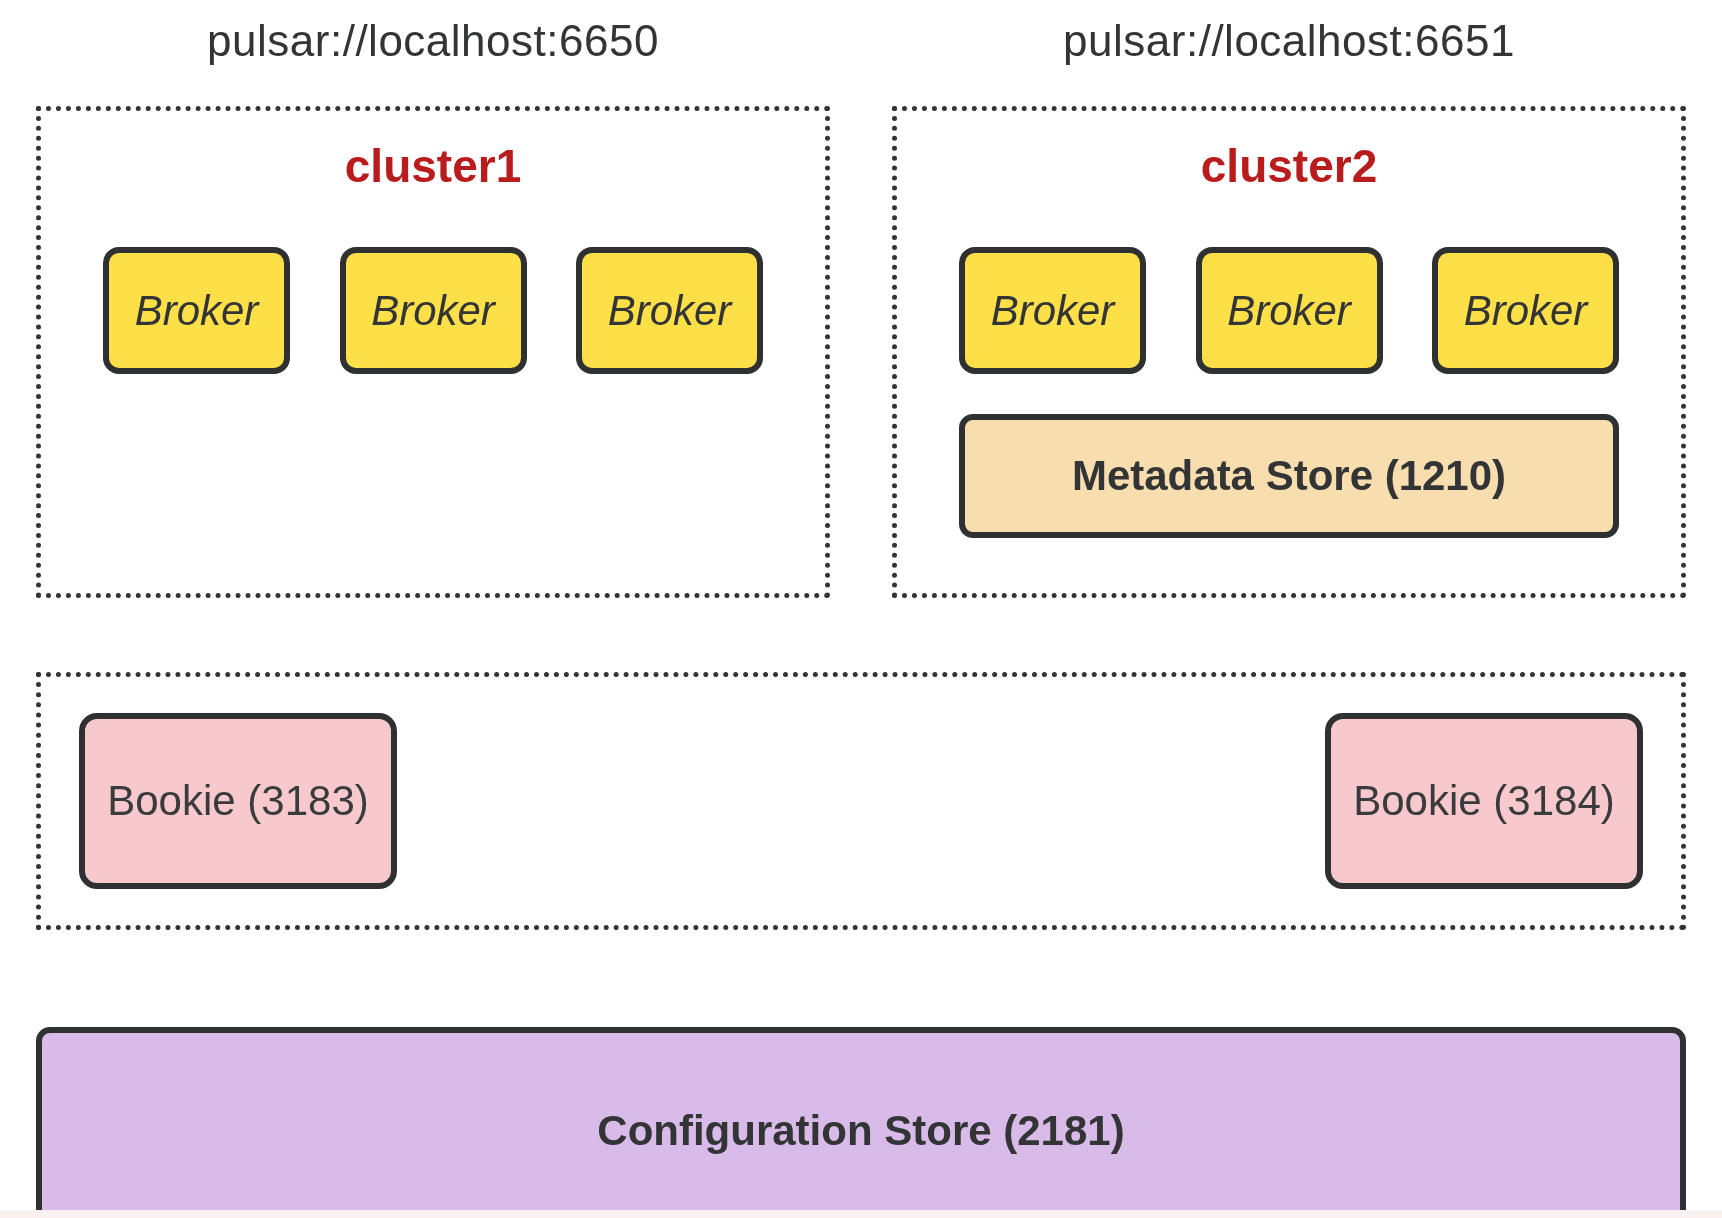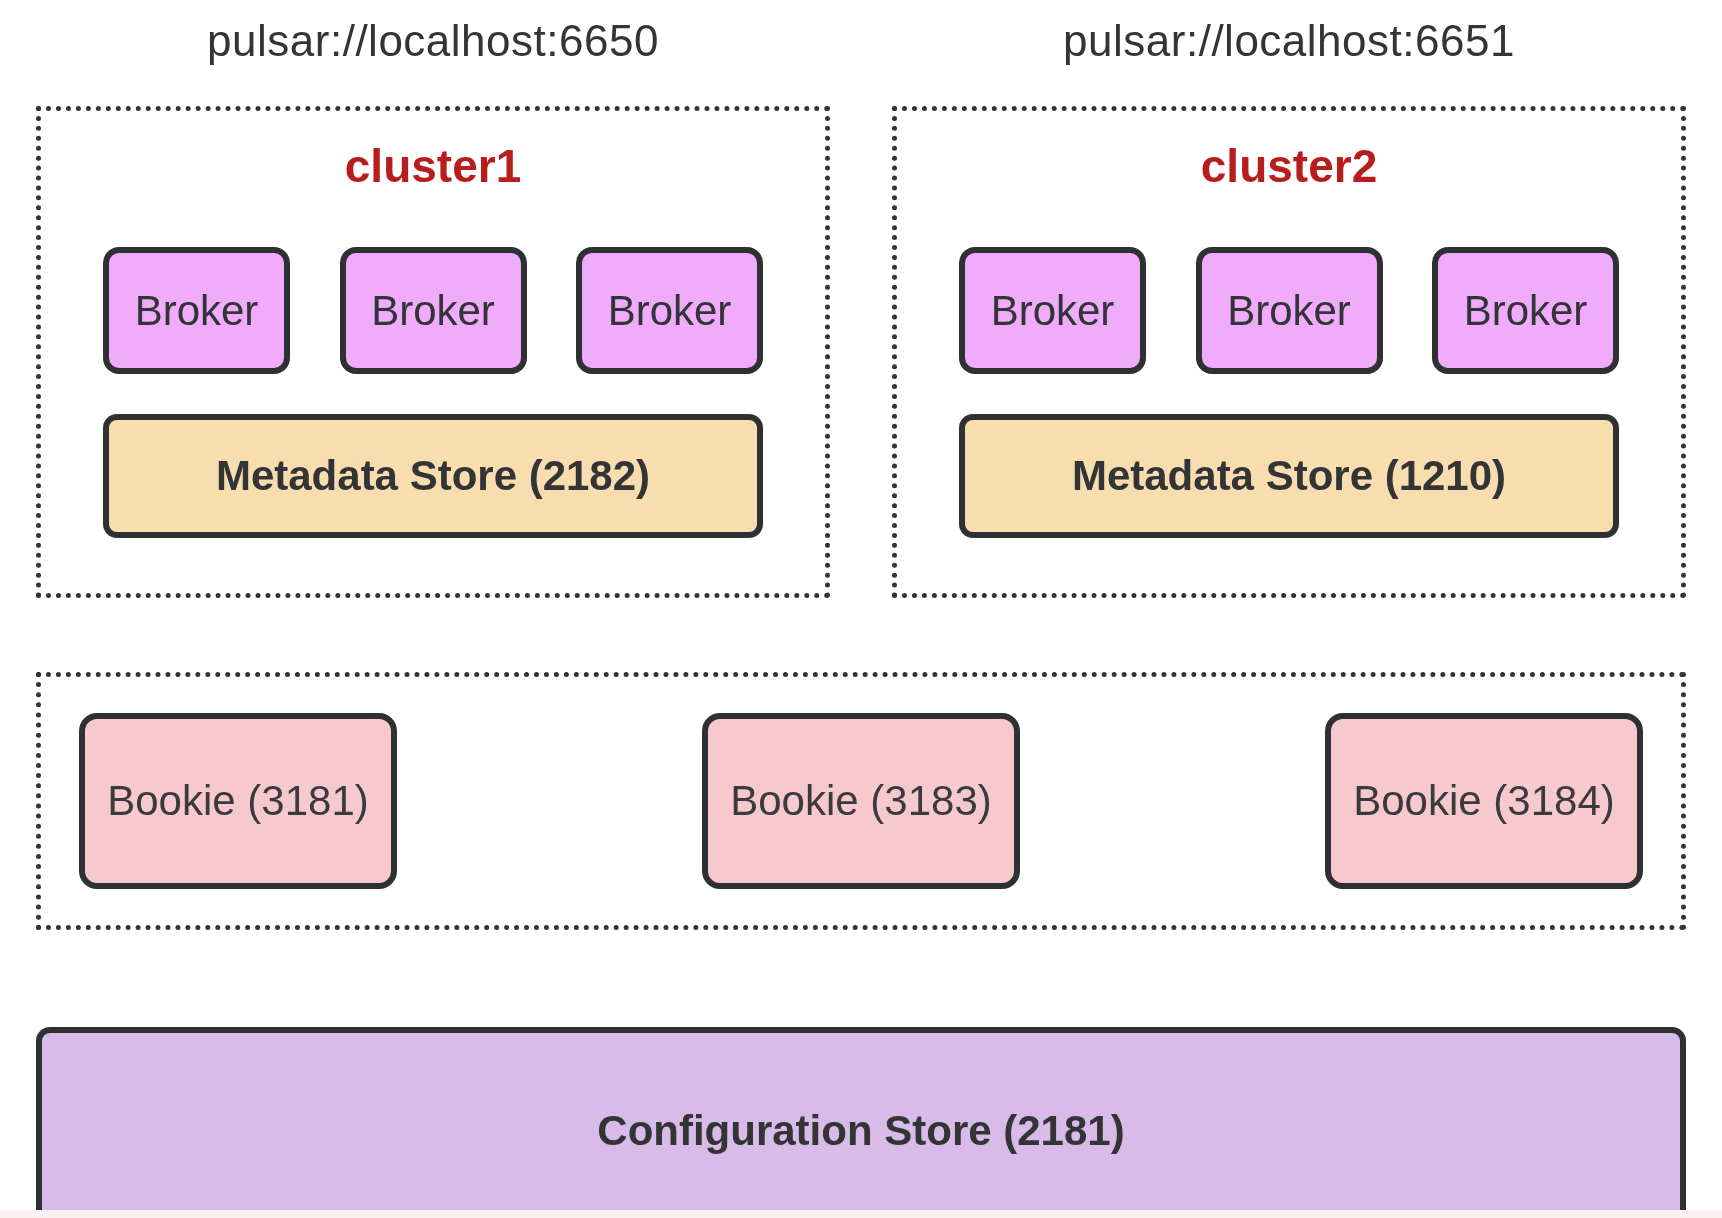--- a/index.html
+++ b/index.html
@@ -52,29 +52,30 @@
 
   .broker-row {
     display: flex;
     justify-content: space-between;
     padding: 0 62px;
     margin-top: 54px;
   }
   .broker {
     width: 187px;
     height: 127px;
-    background: #f0abfc;
+    background: #fde047;
     border: 6px solid #2f3032;
     border-radius: 16px;
     display: flex;
     align-items: center;
     justify-content: center;
     font-size: 42px;
     font-weight: 500;
     color: #333436;
+    font-style: italic;
   }
 
   .metadata-store {
     margin: 40px 62px 0 62px;
     height: 124px;
     background: #f8deae;
     border: 6px solid #2f3032;
     border-radius: 14px;
     display: flex;
     align-items: center;
@@ -149,35 +150,33 @@
 
   <div class="endpoint-label endpoint-2">pulsar://localhost:6651</div>
 
   <div class="cluster cluster-1">
     <div class="cluster-title">cluster1</div>
     <div class="broker-row">
       <div class="broker">Broker</div>
       <div class="broker">Broker</div>
       <div class="broker">Broker</div>
     </div>
-    <div class="metadata-store">Metadata Store (2182)</div>
   </div>
 
   <div class="cluster cluster-2">
     <div class="cluster-title">cluster2</div>
     <div class="broker-row">
       <div class="broker">Broker</div>
       <div class="broker">Broker</div>
       <div class="broker">Broker</div>
     </div>
     <div class="metadata-store">Metadata Store (1210)</div>
   </div>
 
   <div class="bookie-ensemble">
-    <div class="bookie">Bookie (3181)</div>
     <div class="bookie">Bookie (3183)</div>
     <div class="bookie">Bookie (3184)</div>
   </div>
 
   <div class="configuration-store">Configuration Store (2181)</div>
 
   <div class="bottom-edge-strip"></div>
 
 </div>
 

